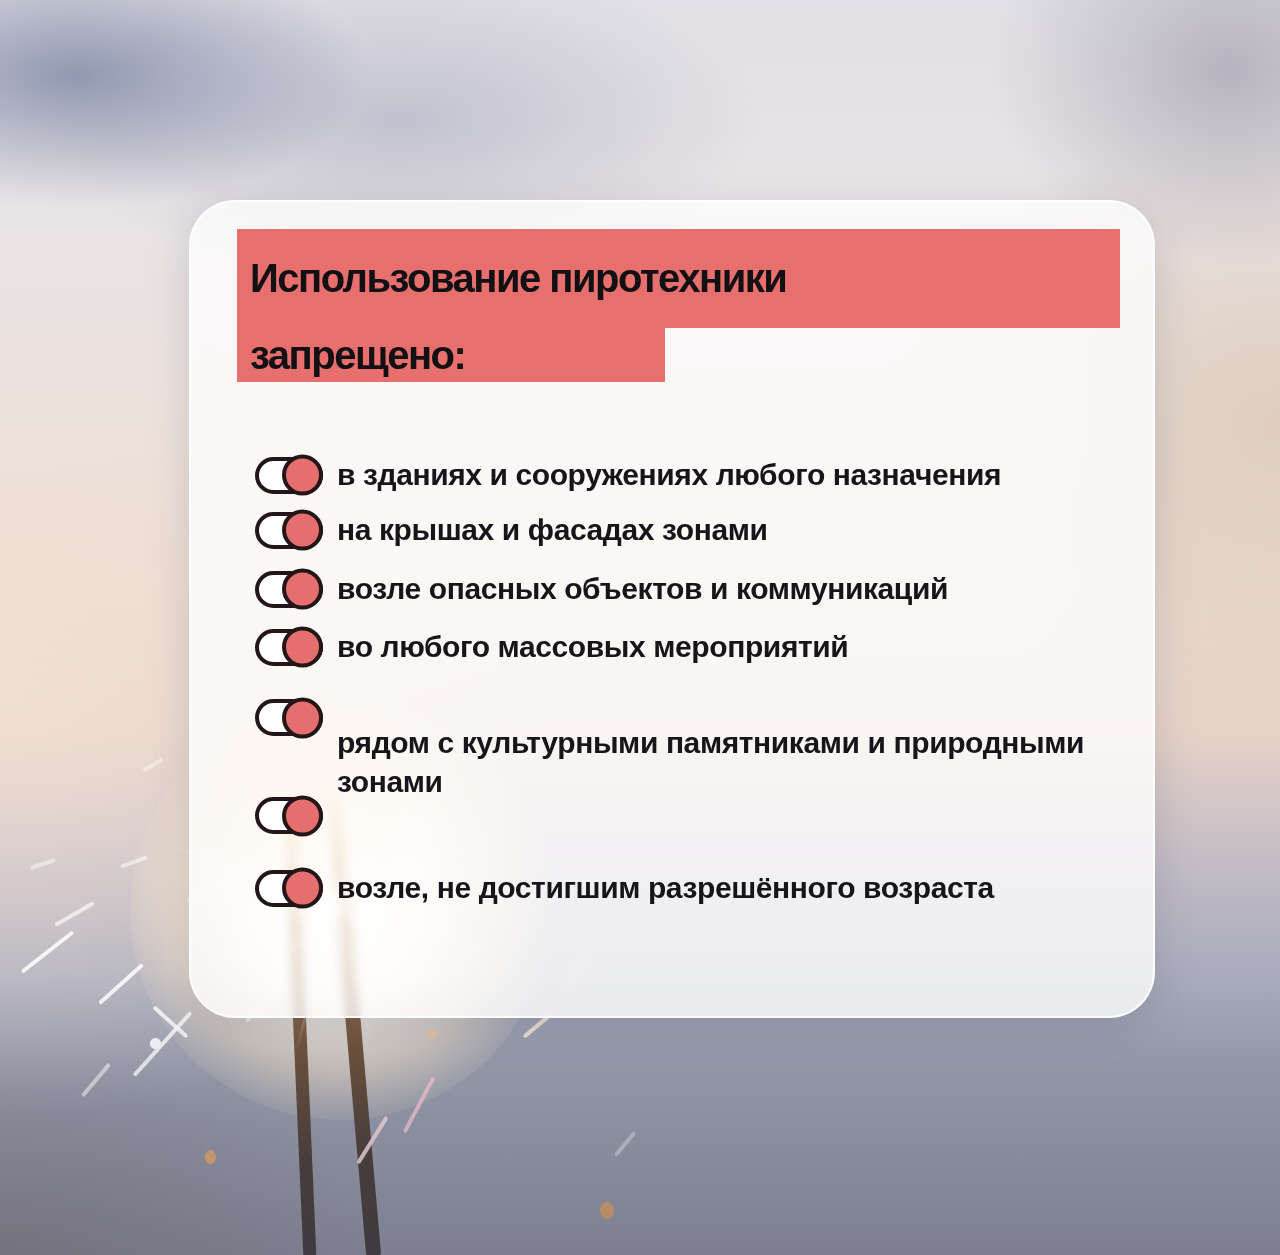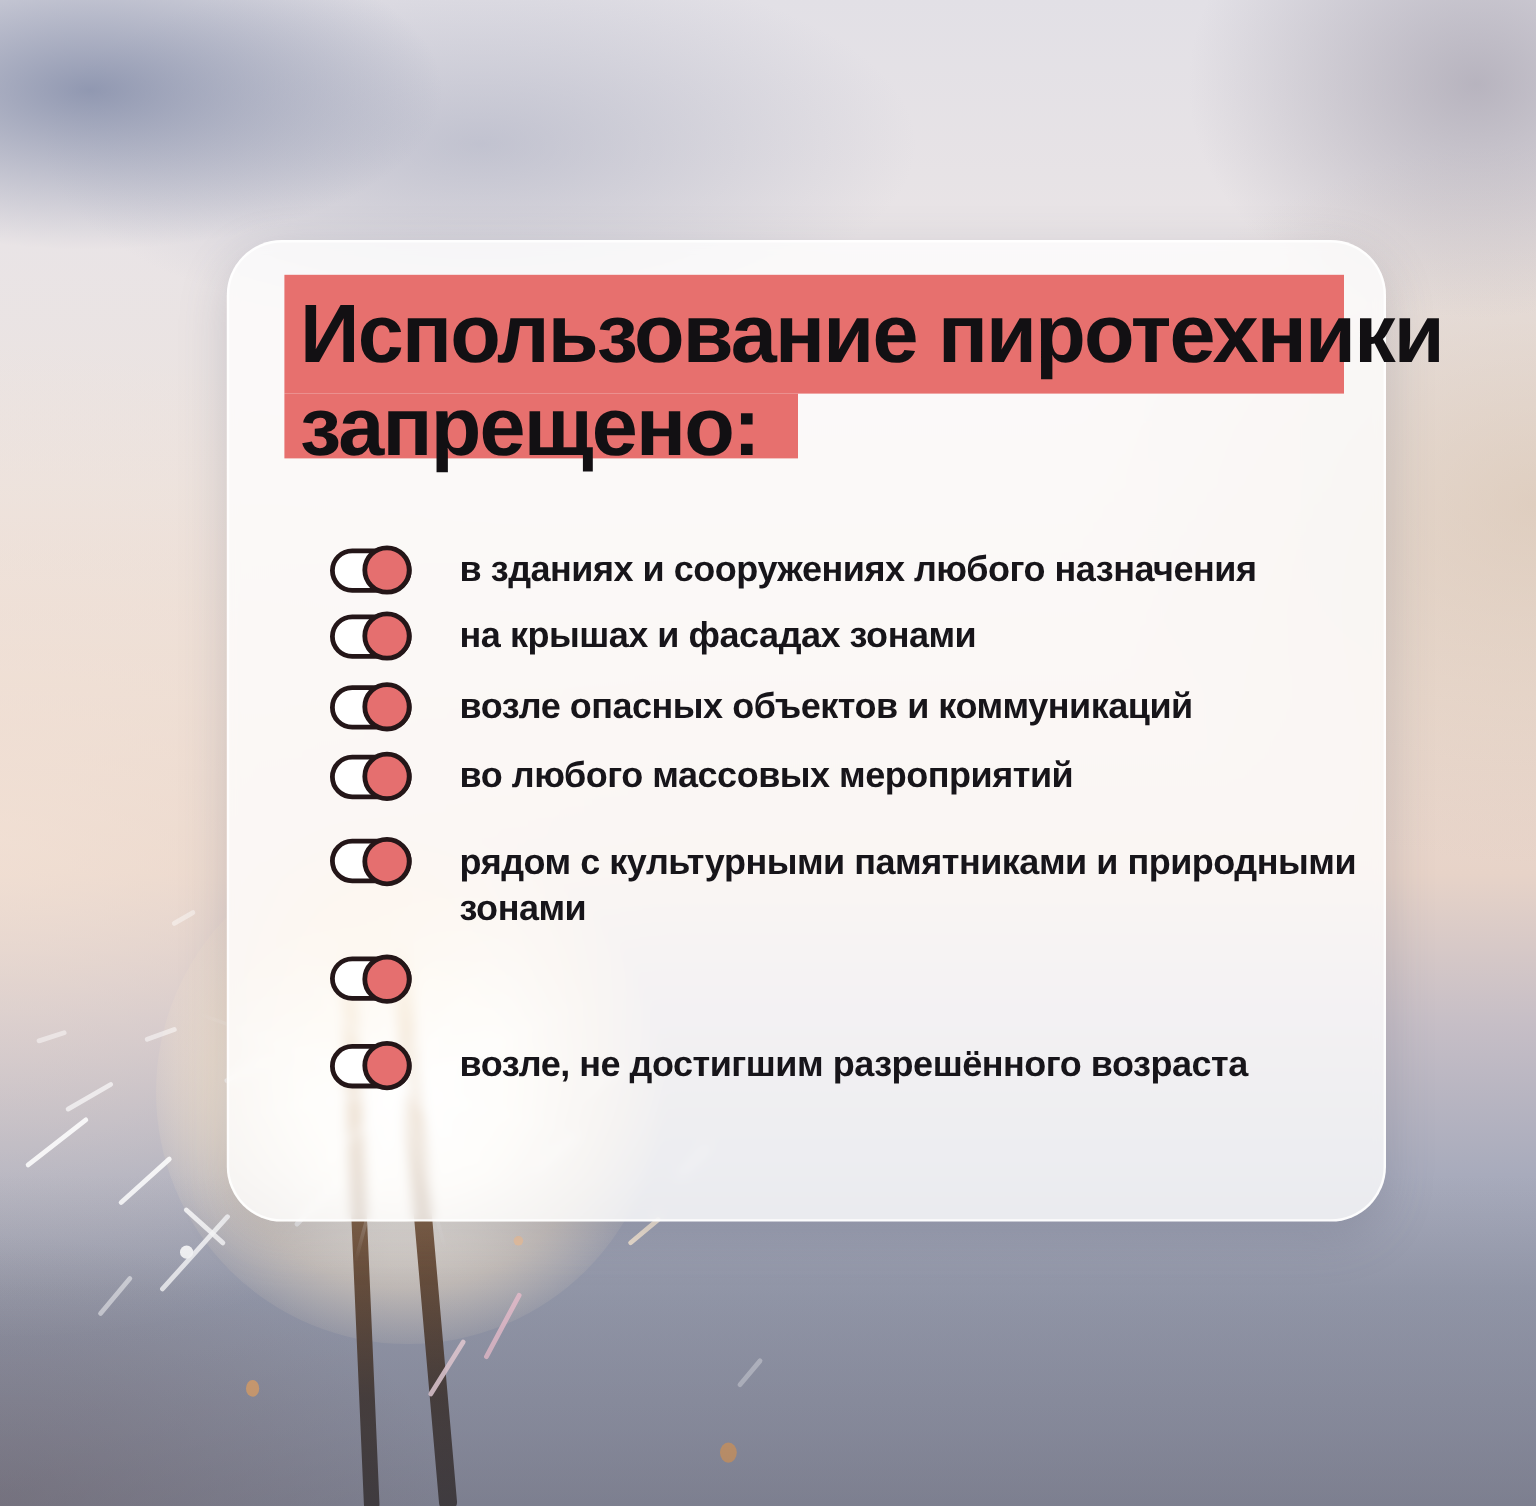--- a/index.html
+++ b/index.html
@@ -39,32 +39,32 @@
 
   
   .card{position:absolute;left:189px;top:200px;width:966px;height:818px;box-sizing:border-box;
     background:var(--card-bg,rgba(255,255,255,0.78));
     border:2px solid rgba(255,255,255,0.85);border-radius:46px;
     box-shadow:0 12px 40px rgba(80,85,110,0.22);
     backdrop-filter:blur(5px);-webkit-backdrop-filter:blur(5px);}
 
   .hl{position:absolute;display:flex;align-items:center;padding-left:13px;box-sizing:border-box;
     background:var(--highlight-red,#e7706e);
-    font-size:69px;font-weight:700;letter-spacing:-1.5px;color:var(--title-text,#121013);
+    font-size:40px;font-weight:700;letter-spacing:-1.5px;color:var(--title-text,#121013);
     white-space:nowrap;}
   .hl1{left:46px;top:27px;width:883px;height:99px;}
   .hl2{left:46px;top:126px;width:428px;height:54px;}
 
   .list{margin:0;padding:0;list-style:none;}
-  .row{position:absolute;left:84px;display:flex;align-items:center;gap:40px;}
+  .row{position:absolute;left:64px;display:flex;align-items:center;gap:14px;}
   .r1{top:253px}.r2{top:308px}.r3{top:367px}.r4{top:425px}
   .r5{top:497px;align-items:flex-start}.r6{top:595px}.r7{top:666px}
   .txt{font-size:30px;font-weight:700;line-height:40px;letter-spacing:-0.4px;
        color:var(--body-text,#17151a);white-space:nowrap;}
-  .r5 .txt{white-space:normal;width:820px;line-height:39px;}
+  .r5 .txt{white-space:normal;width:820px;line-height:39px;margin-top:24px;}
 
   .toggle{position:relative;display:inline-block;flex:0 0 auto;width:68px;height:37px;
     background:#fff;border:4px solid var(--toggle-outline,#241618);border-radius:20px;box-sizing:border-box;}
   .knob{position:absolute;top:50%;right:-4px;transform:translateY(-50%);width:41px;height:41px;
     background:var(--toggle-knob,#e56f6f);border:4px solid var(--toggle-outline,#241618);
     border-radius:50%;box-sizing:border-box;}
 
   .footer{position:absolute;right:20px;bottom:14px;font-size:30px;font-weight:700;
     color:var(--footer-text,#8b8b91);word-spacing:9px;letter-spacing:-0.3px;white-space:nowrap;}
 </style>

